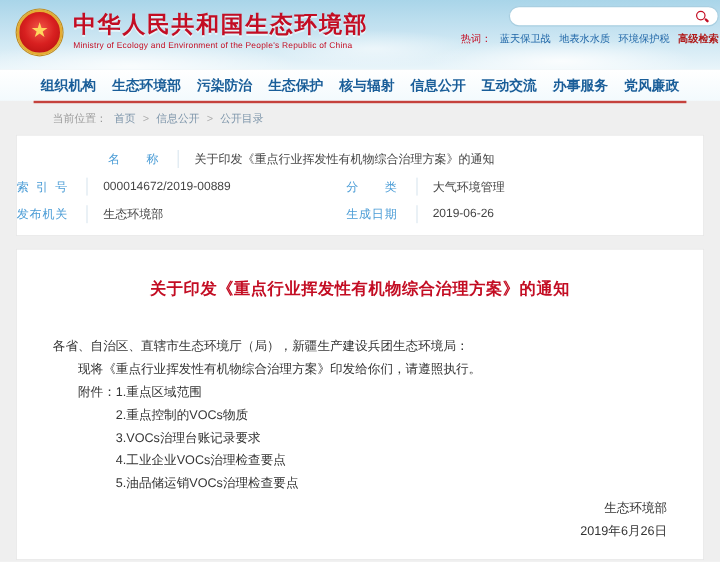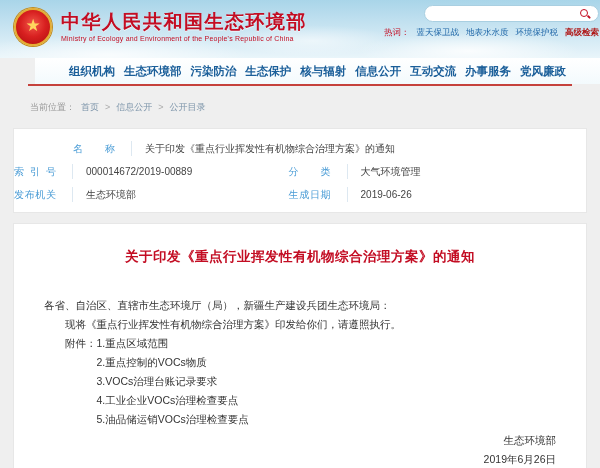--- a/index.html
+++ b/index.html
@@ -35,37 +35,37 @@
   .search-icon::after { content:""; position:absolute; left:8px; top:8.5px; width:4px; height:1.7px;
     background:#c30d23; transform:rotate(45deg); border-radius:1px; }
   .hot-words { margin-top:5px; display:flex; justify-content:flex-end; align-items:center; gap:7px;
     font-size:8.5px; white-space:nowrap; }
   .hot-label { color:#c30d23; }
   .hot-link { color:#1f66a7; text-decoration:none; cursor:pointer; }
   .adv-link { color:#b01a1a; font-weight:bold; cursor:pointer; }
 
   
   .nav { height:26px; background:linear-gradient(180deg,#ffffff,#f3fafd);
-    display:flex; align-items:center; justify-content:space-between; padding:0 34px;margin-left:35px; }
+    display:flex; align-items:center; justify-content:space-between; padding:0 34px; }
   .nav-item { color:#1a5e99; font-weight:bold; font-size:11.5px; cursor:pointer; white-space:nowrap; }
   .nav-underline { height:2px; background:#c5413c; margin:0 28px; }
 
   
-  .breadcrumb { height:42px; display:flex; align-items:center; gap:6px;
-    padding-left:30px; font-size:9px; color:#999; }
+  .breadcrumb { height:26px; display:flex; align-items:center; gap:6px;
+    padding-left:44px; font-size:9px; color:#999; }
   .crumb-link { color:#7d95aa; cursor:pointer; }
   .crumb-sep { color:#aaa; }
 
   
   .panel { margin:0 13px; background:#fff; border:1px solid #e7e7e7; }
 
   .meta-panel { padding:8px 0 6px; }
   .meta-row { display:flex; align-items:center; height:23px; }
   .meta-cell { display:flex; align-items:center; height:100%; }
-  .c-full { flex:1; padding-left:59px;font-family:Liberation Mono, monospace; }
+  .c-full { flex:1; padding-left:76px;font-family:Liberation Mono, monospace; }
   .c1 { flex:0 0 48%; }
   .c2 { flex:1; }
   .meta-label { width:42px; color:#4a9cd6; font-size:10px;
     text-align:justify; text-align-last:justify; flex:0 0 42px; }
   .meta-sep { width:1px; height:15px; background:#dde8f1; margin:0 13px 0 16px; flex:0 0 1px; }
   .meta-value { color:#444; font-size:10px; white-space:nowrap; }
 
   
   .doc-panel { margin-top:10px; padding:24px 30px 10px; min-height:260px; }
   .doc-title { color:#c30d23; font-weight:bold; font-size:13.5px; text-align:center;

